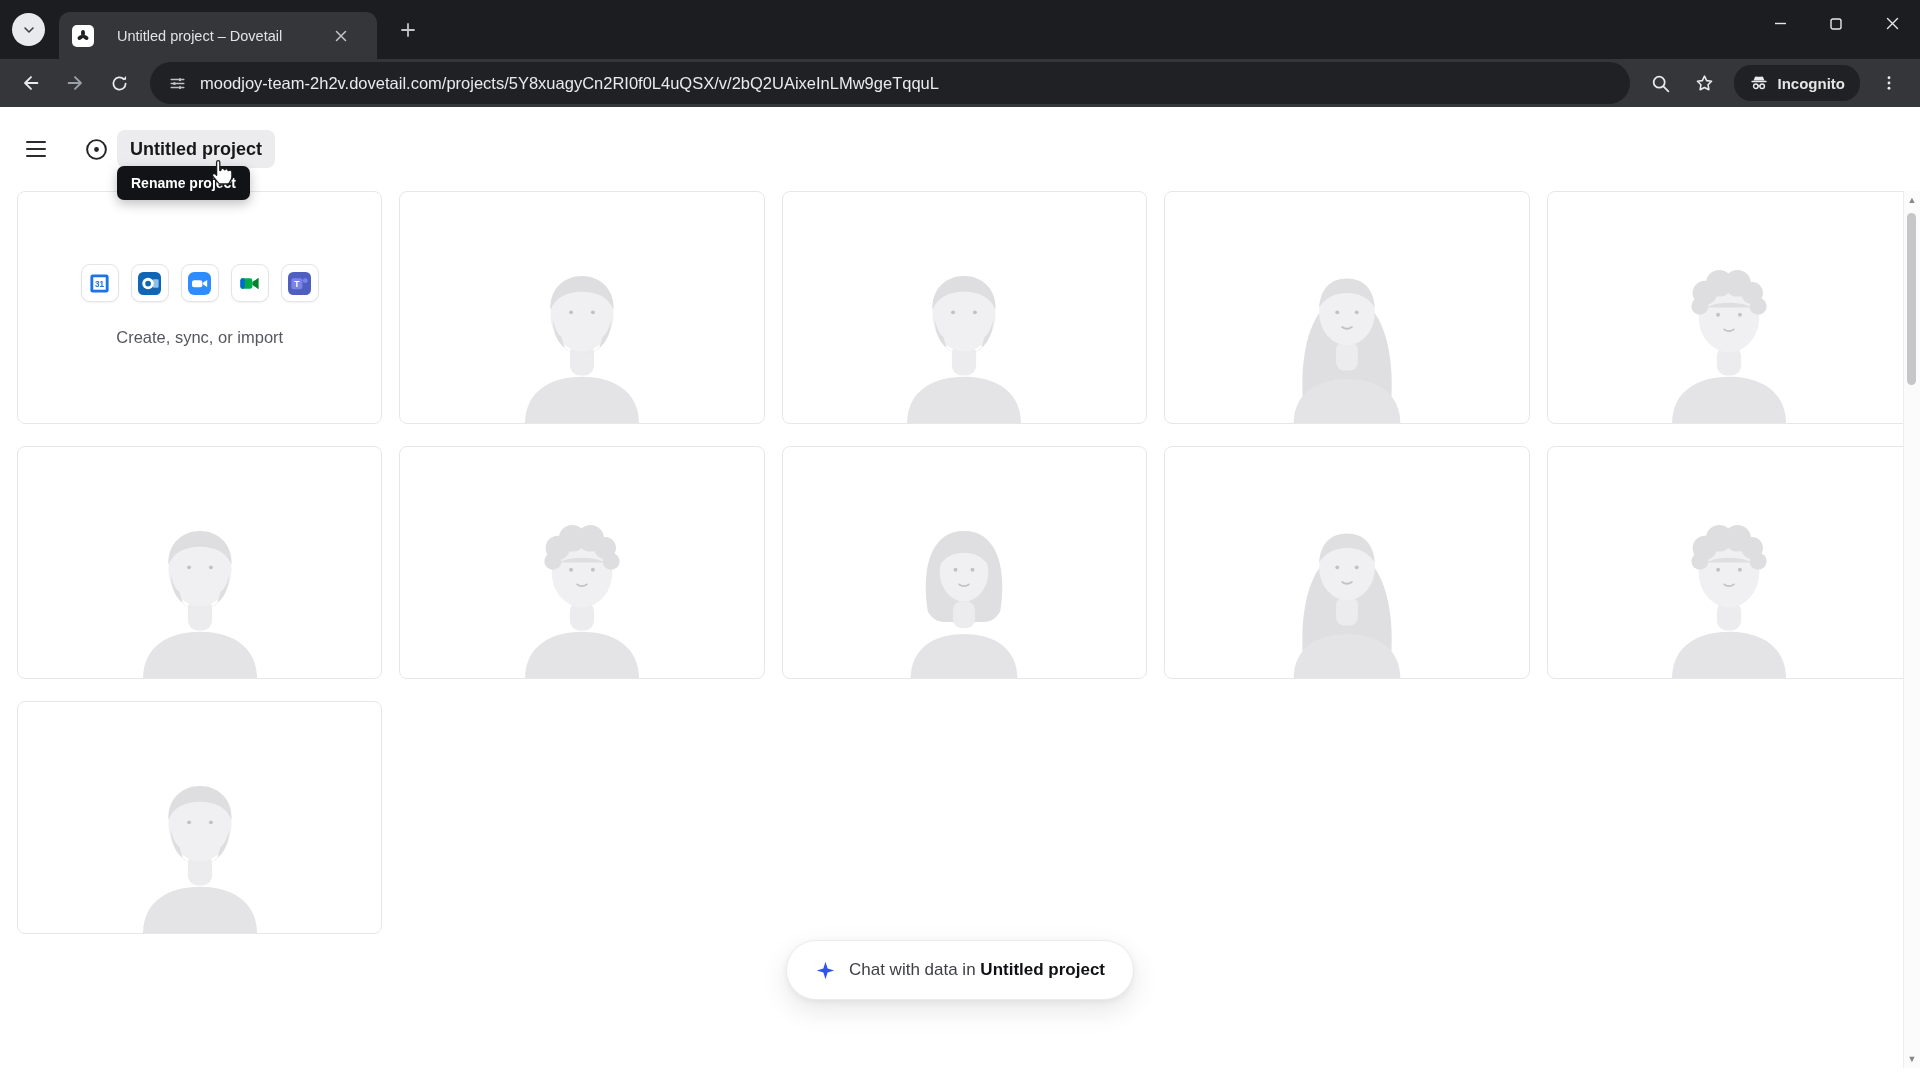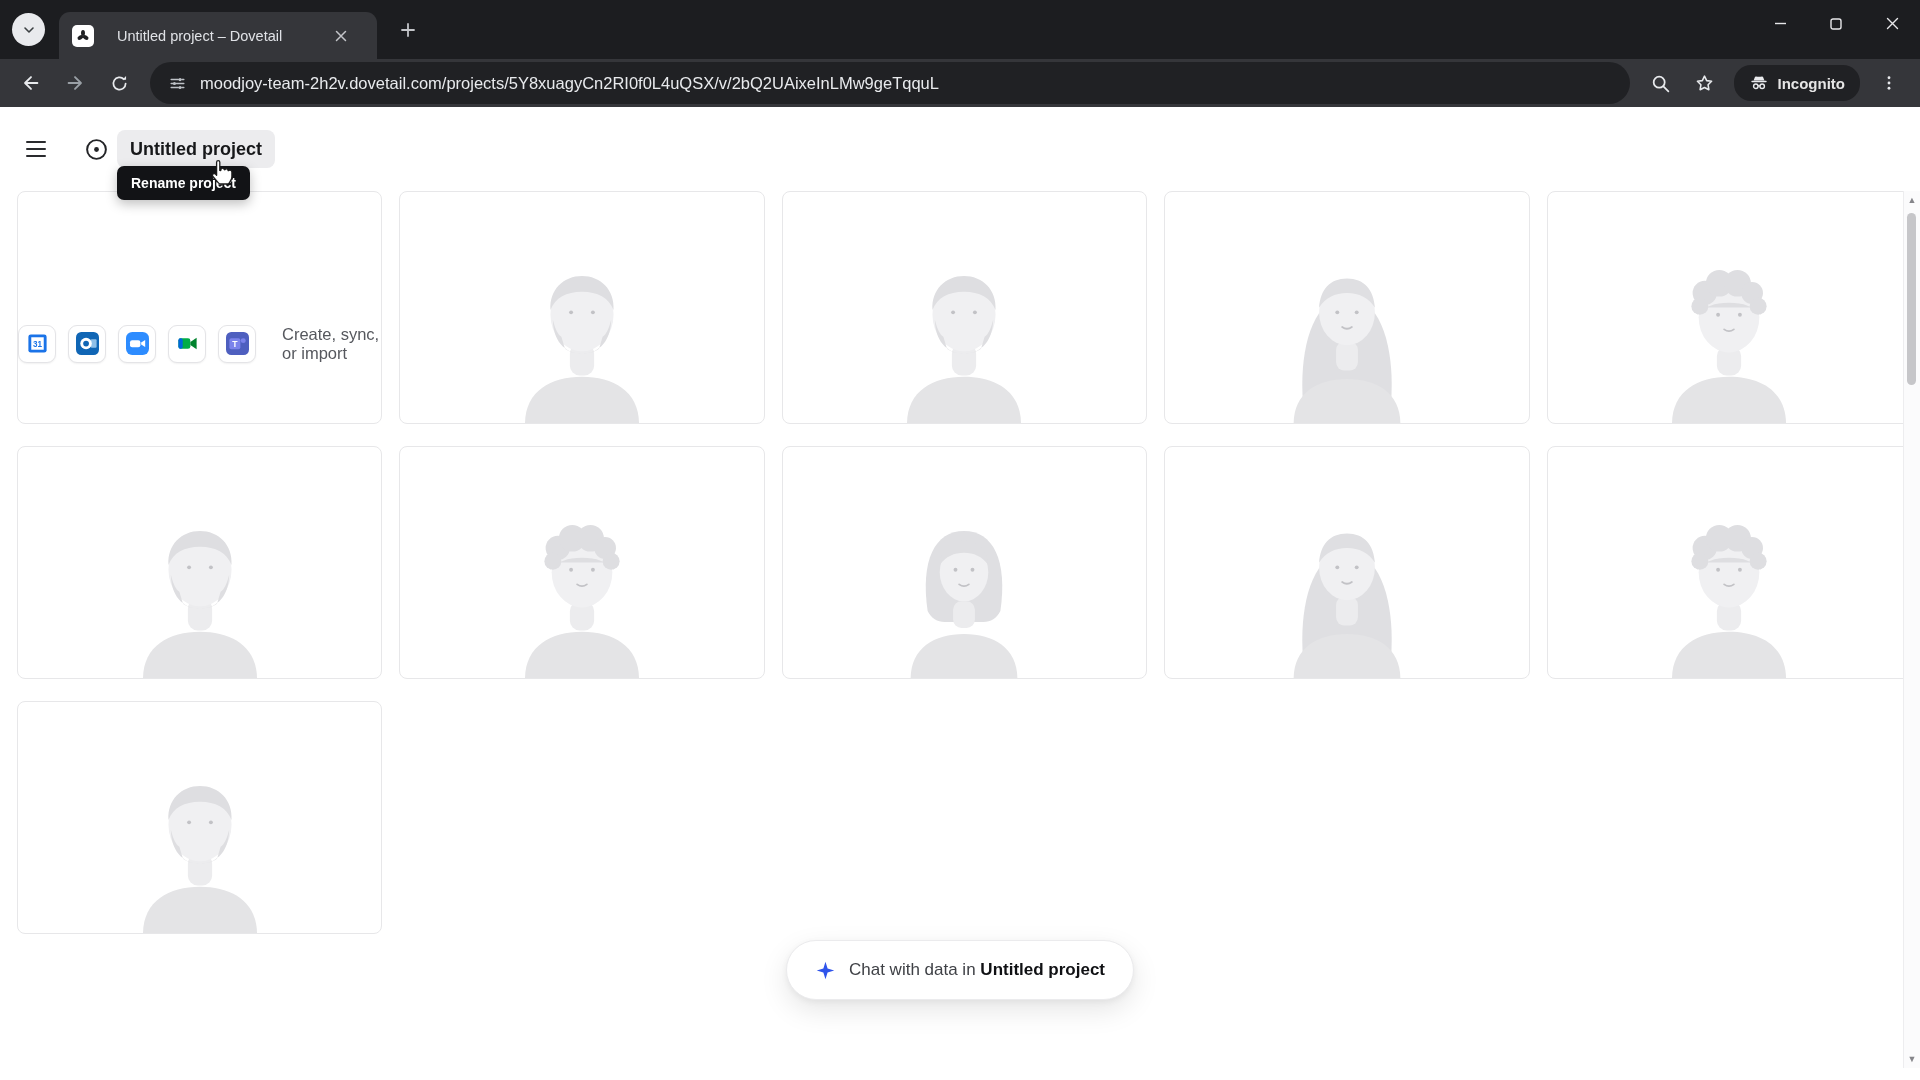--- a/index.html
+++ b/index.html
@@ -47,21 +47,21 @@
   .notif-dot { position:absolute; top:4px; right:4px; width:9px; height:9px; border-radius:50%;
     background:var(--notification-dot,#2b4bf2); }
   .filter-lines { display:flex; flex-direction:column; align-items:center; gap:4px; }
   .filter-lines i { display:block; height:2px; background:#202124; border-radius:1px; }
   .filter-lines i:nth-child(1){ width:18px; } .filter-lines i:nth-child(2){ width:12px; } .filter-lines i:nth-child(3){ width:6px; }
   .ellipsis { display:flex; gap:4px; }
   .ellipsis i { width:3.5px; height:3.5px; border-radius:50%; background:#202124; }
 
   .grid { display:grid; grid-template-columns:repeat(5,1fr); gap:22px 17px; padding:0 8px 40px 17px; }
   .card { height:233px; border:1px solid #e7e7e9; border-radius:8px; background:#fff; position:relative; overflow:hidden; }
-  .import-card { display:flex; flex-direction:row; align-items:center; padding-top:72px; gap:26px; }
+  .import-card { display:flex; flex-direction:column; align-items:center; padding-top:72px; gap:26px; }
   .tile-row { display:flex; gap:12px; }
   .tile { width:38px; height:38px; background:#fff; border:1px solid #e4e4e7; border-radius:9px;
     box-shadow:0 1px 2px rgba(0,0,0,.06); display:flex; align-items:center; justify-content:center; }
   .tile svg { width:23px; height:23px; display:block; }
   .import-label { font-size:16.5px; color:#56585e; }
   .avatar { position:absolute; bottom:-1px; left:50%; transform:translateX(-50%); height:182px; width:146px; }
 
   .chat-bar { position:absolute; left:50%; bottom:23px; transform:translateX(-50%); height:60px;
     background:#fff; border:1px solid #ebebed; border-radius:30px; display:flex; align-items:center;
     gap:13px; padding:0 28px; box-shadow:0 10px 28px rgba(0,0,0,.10), 0 2px 6px rgba(0,0,0,.05); z-index:5; white-space:nowrap;margin-top:18px; }

